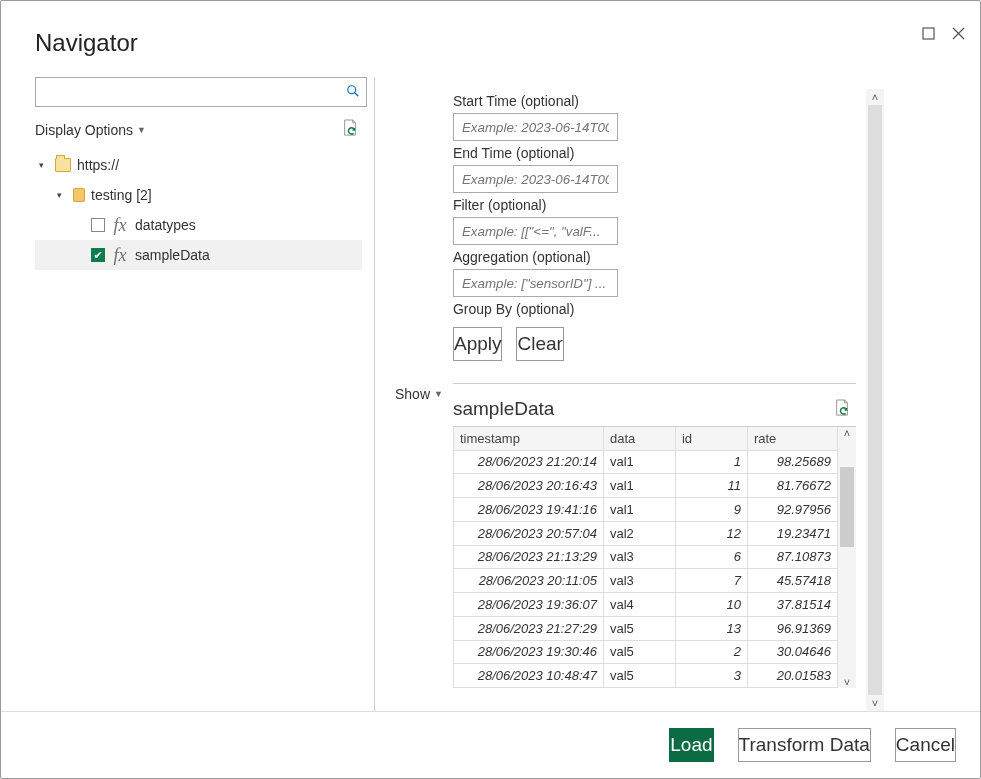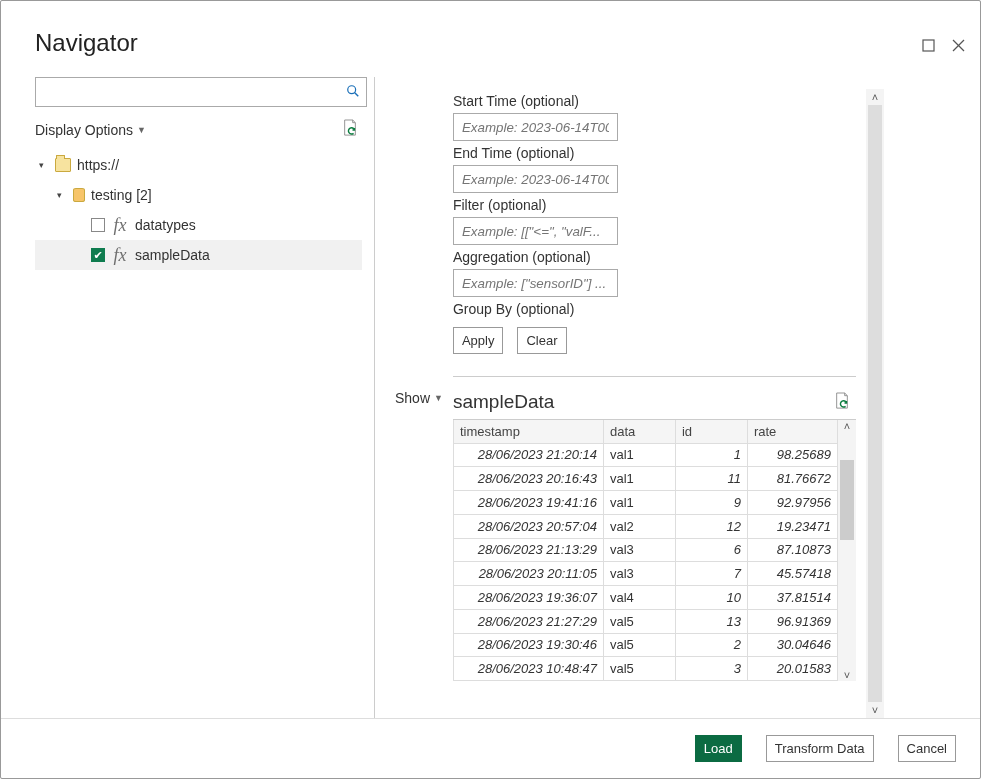--- a/index.html
+++ b/index.html
@@ -2,21 +2,21 @@
 <html><head>
 <meta charset="utf-8">
 <style>
   * { box-sizing: border-box; }
   html, body { margin: 0; padding: 0; font-family: "Segoe UI", Arial, sans-serif; font-size: 14px; color: #333; background: #f5f5f5; }
   .dialog {
     width: 981px; height: 779px; background: #fff; border: 1px solid #999; border-radius: 2px;
     position: relative; display: flex; flex-direction: column;
   }
   .titlebar {
-    display: flex; align-items: flex-end; justify-content: space-between; padding: 8px 10px 0 34px;
+    display: flex; align-items: center; justify-content: space-between; padding: 8px 10px 0 34px;
   }
   .title { font-size: 24px; font-weight: 400; color: #222; margin-top: 20px; }
   .win-buttons { display: flex; gap: 6px; }
   .win-btn { width: 24px; height: 24px; display: flex; align-items: center; justify-content: center; cursor: pointer; }
   .win-btn svg { stroke: #555; fill: none; stroke-width: 1.2; }
   .body { flex: 1; display: flex; padding: 20px 10px 0 34px; min-height: 0; }
   .left-pane { width: 340px; display: flex; flex-direction: column; border-right: 1px solid #ccc; padding-right: 12px; }
   .search-box { width: 332px; height: 30px; border: 1px solid #aaa; display: flex; align-items: center; justify-content: flex-end; padding: 0 6px; }
   .search-box input { flex: 1; border: none; outline: none; font-size: 14px; }
   .search-icon { color: #1a5fb4; font-size: 15px; }
@@ -42,21 +42,21 @@
   .right-top { display: flex; justify-content: flex-end; align-items: center; padding-right: 10px; }
   .show-dd { display: flex; align-items: center; gap: 4px; cursor: pointer; }
   .form-area { margin-top: 12px; position: relative; padding-right: 28px; }
   .scroll-col { position: absolute; right: 0; top: 0; bottom: 0; width: 18px; background: #f4f4f4; display: flex; flex-direction: column; justify-content: space-between; align-items: center; padding: 2px 0; }
   .scroll-arrow { font-size: 11px; color: #555; cursor: pointer; width: 100%; text-align: center; }
   .scroll-thumb { position: absolute; top: 16px; bottom: 16px; left: 2px; right: 2px; background: #ddd; }
   .form-field-label { margin: 4px 0 4px 0; color: #333; }
   .form-input { width: 165px; height: 28px; border: 1px solid #aaa; padding: 0 6px; font-size: 14px; color: #333; display: flex; align-items: center; }
   .form-input input { border: none; outline: none; width: 100%; font-style: italic; color: #888; }
   .btn-row { display: flex; gap: 14px; margin-top: 10px; }
-  .btn { border: 1px solid #999; background: #fff; padding: 5px 8px; cursor: pointer; font-size: 13px; color: #333; }
+  .btn { border: 1px solid #999; background: #fff; padding: 5px 0; cursor: pointer; font-size: 19px; color: #333; }
   .btn.primary { background: #0b6b42; color: #fff; border-color: #0b6b42; }
 
   .preview-hr { border: none; border-top: 1px solid #ccc; margin: 22px 0 0 0; }
   .preview-header { display: flex; align-items: center; justify-content: space-between; margin: 14px 0 6px 0; padding-right: 6px; }
   .preview-title { font-size: 19px; color: #333; font-weight: 400; }
 
   .table-wrap { display: flex; border-top: 1px solid #ccc; height: 262px; overflow: hidden; }
   .data-table { flex: none; border-collapse: collapse; table-layout: fixed; }
   .data-table th, .data-table td { border: 1px solid #ddd; border-top: none; padding: 3px 6px; height: 23px; font-size: 13px; white-space: nowrap; overflow: hidden; text-overflow: ellipsis; }
   .data-table th { background: #f5f5f5; text-align: left; font-weight: 400; color: #444; }

